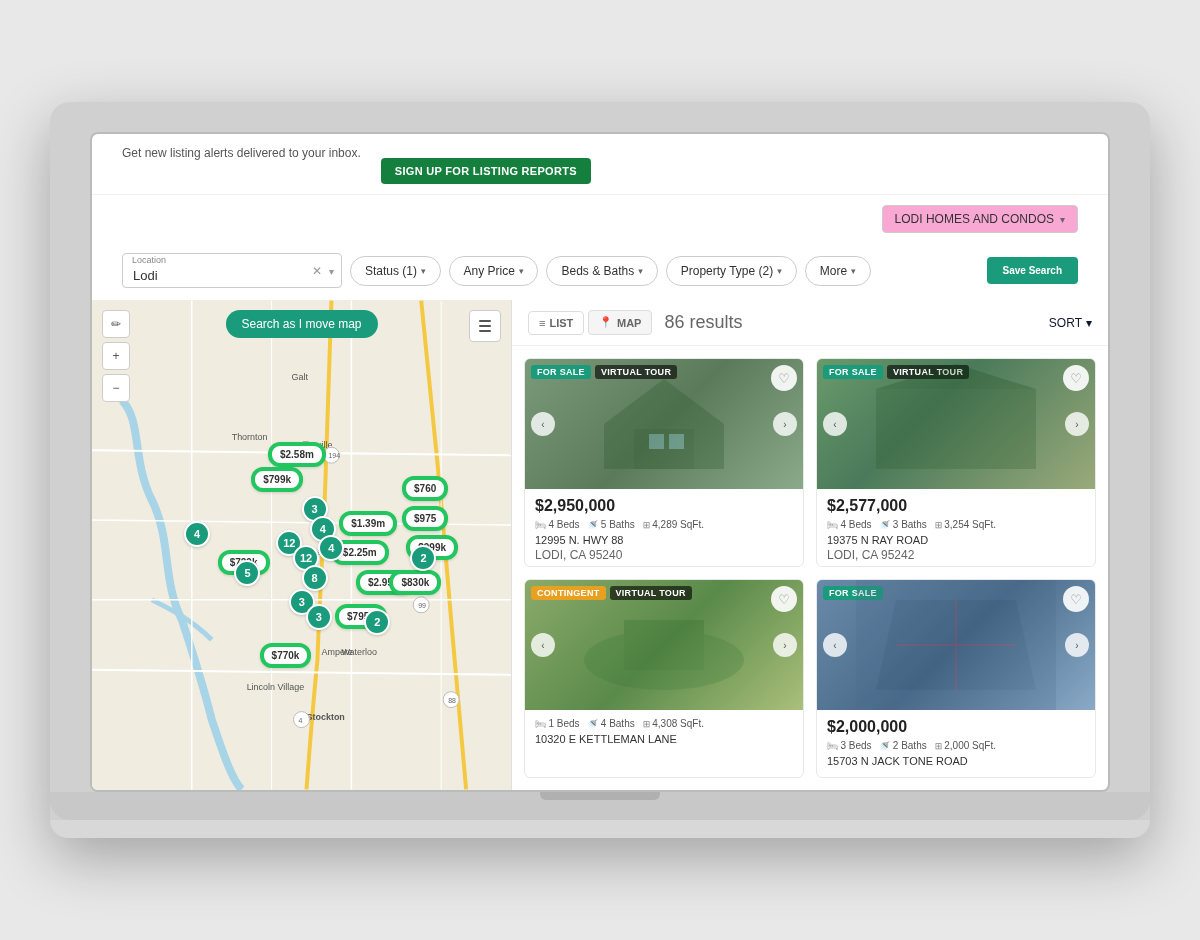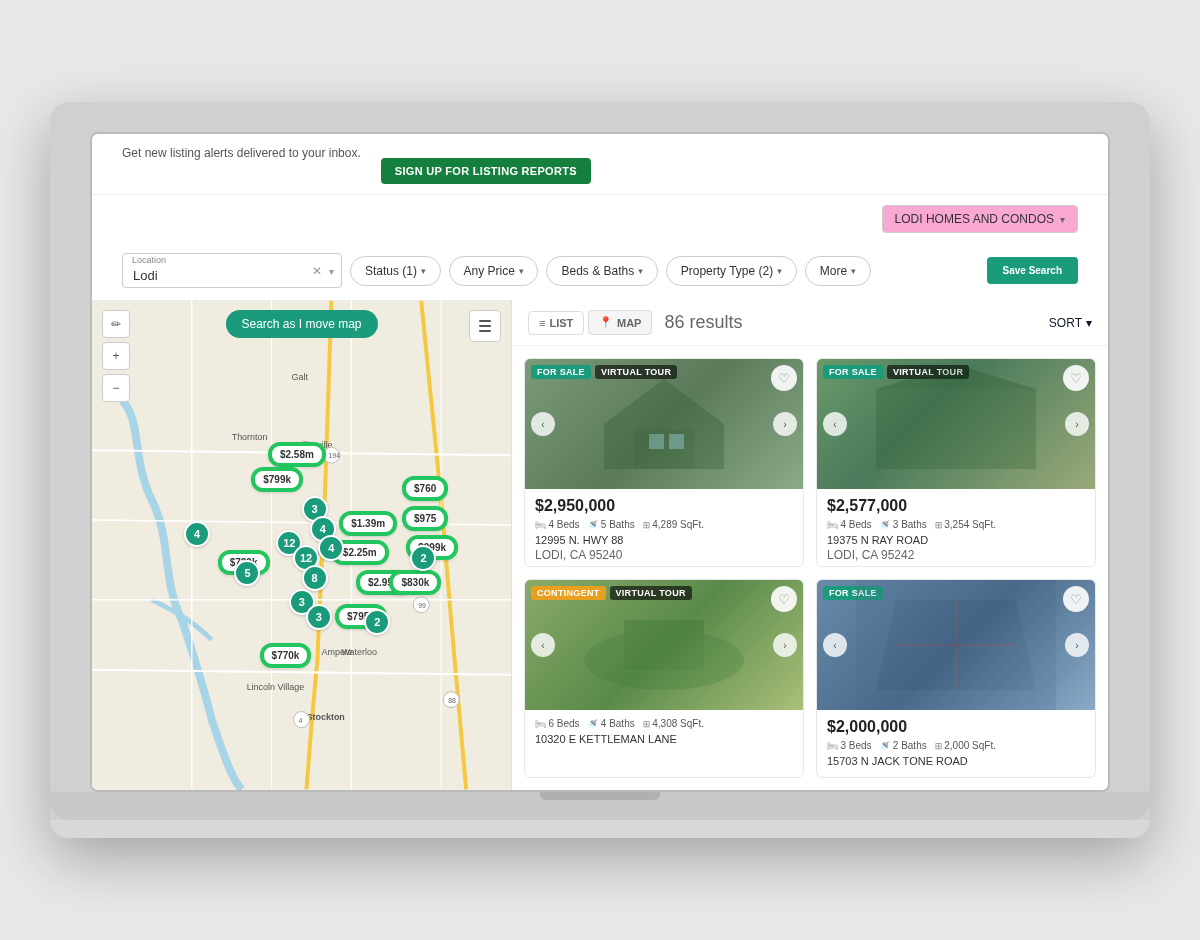--- a/index.html
+++ b/index.html
@@ -740,21 +740,21 @@
                 <div class="card-arrow card-arrow-right">›</div>
                 <svg width="100%" height="100%" viewBox="0 0 200 130" style="position:absolute;top:0;left:0;opacity:0.25">
                   <ellipse cx="100" cy="80" rx="80" ry="30" fill="#3a7a3a"></ellipse>
                   <rect x="60" y="40" width="80" height="50" fill="#2a6a2a"></rect>
                 </svg>
               </div>
               <div class="card-info">
                 <div class="card-specs">
                   <span class="spec-item">
                     <span class="spec-icon">🛏</span>
-                    <span>6 Beds</span>
+                    <span>1 Beds</span>
                   </span>
                   <span class="spec-item">
                     <span class="spec-icon">🚿</span>
                     <span>4 Baths</span>
                   </span>
                   <span class="spec-item">
                     <span class="spec-icon">⊞</span>
                     <span>4,308 SqFt.</span>
                   </span>
                 </div>

